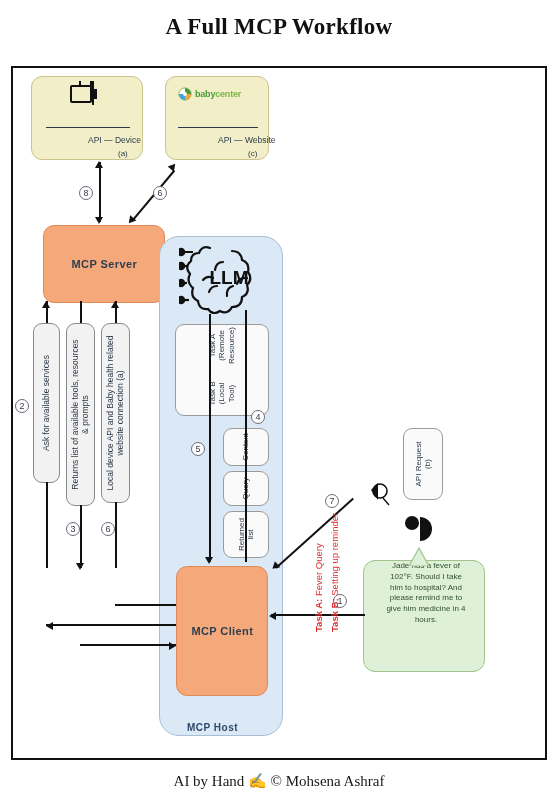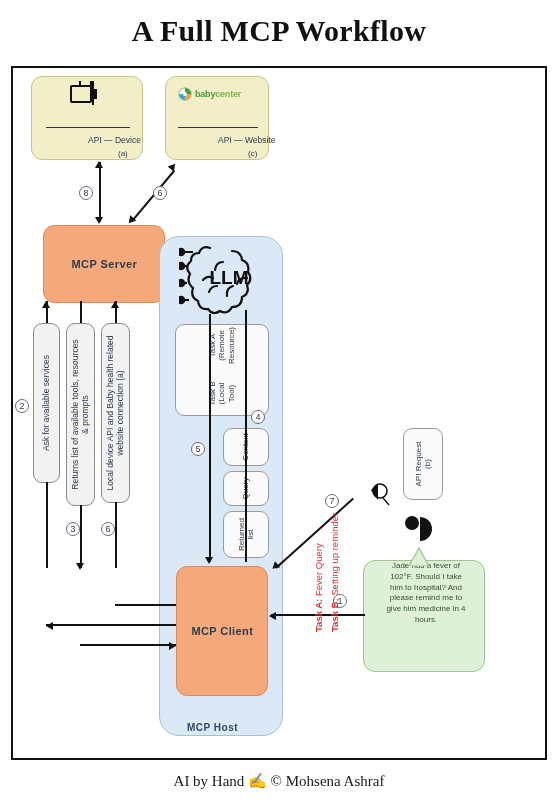--- a/index.html
+++ b/index.html
@@ -15,21 +15,21 @@
     width: 558px; height: 800px;
     background: #ffffff;
   }
   
   .title {
     position: absolute;
     top: 14px; left: 0; width: 558px;
     text-align: center;
     font-family: "Liberation Serif", serif;
     font-weight: bold;
-    font-size: 30px;
+    font-size: 23px;
     letter-spacing: .3px;
     color: #111;
   }
   
   .footer {
     position: absolute;
     top: 772px; left: 0; width: 558px;
     text-align: center;
     font-family: "Liberation Serif", serif;
     font-size: 15px;

